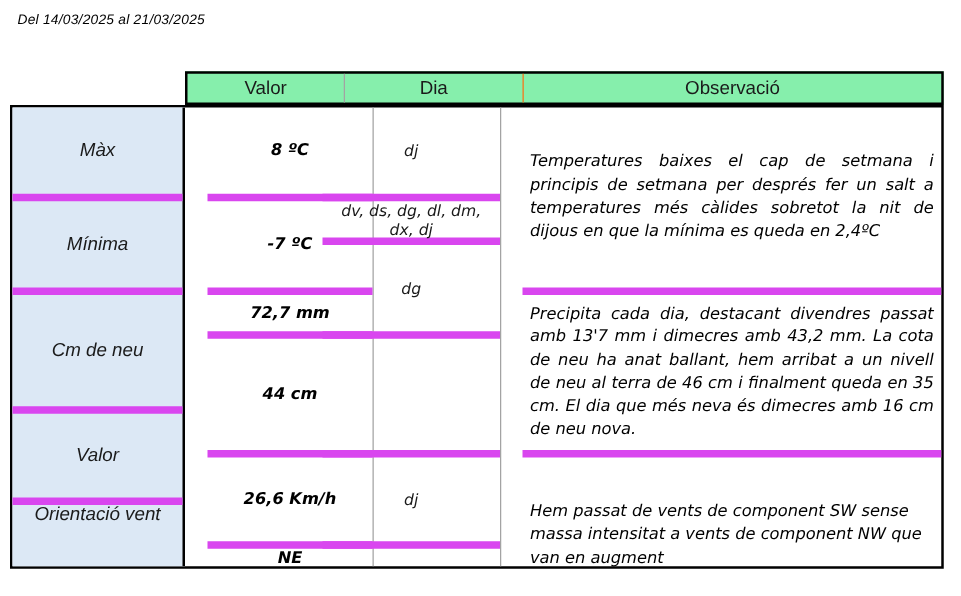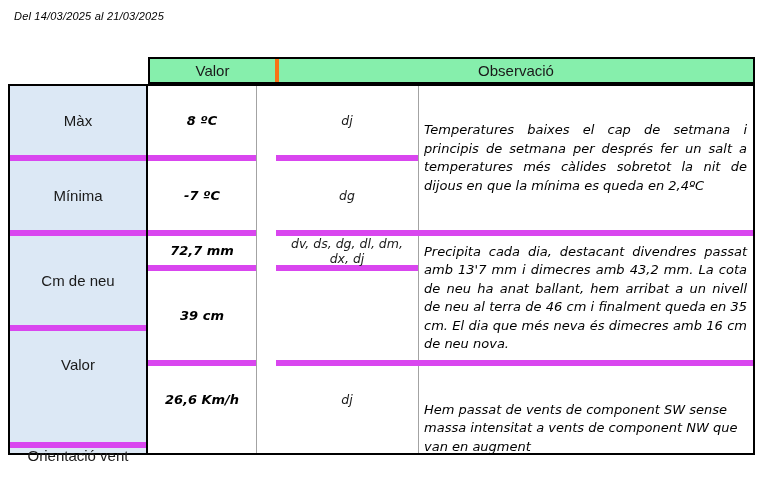--- a/index.html
+++ b/index.html
@@ -15,40 +15,40 @@
   .header-row{
     position:absolute;left:148px;top:57px;width:607px;height:27px;
     box-sizing:border-box;border:2px solid #000;background:#86efac;display:flex;
   }
   .hcell{
     display:flex;align-items:center;justify-content:center;
     font-size:15px;color:#1a1a1a;box-sizing:border-box;
   }
   .hc-valor{width:125px;}
   .hc-dia{width:143px;border-left:1px solid #a3a3a3;}
-  .hc-obs{flex:1;border-left:4px solid #f97316;}
+  .hc-obs{flex:1;border-left:1px solid #f97316;}
   
   .body{
     position:absolute;left:8px;top:84px;width:747px;height:371px;
     box-sizing:border-box;border:2px solid #000;background:#ffffff;
   }
   .col{position:absolute;top:0;height:367px;box-sizing:border-box;}
   .label-col{left:0;width:138px;background:#dce8f5;border-right:2px solid #000;}
-  .valor-col{left:138px;width:109px;border-right:1px solid #a3a3a3;}
-  .dia-col{left:266px;width:143px;border-right:1px solid #a3a3a3;}
+  .valor-col{left:156px;width:133px;border-right:1px solid #a3a3a3;}
+  .dia-col{left:248px;width:143px;border-right:1px solid #a3a3a3;}
   .obs-col{left:408px;width:335px;}
   .cell{
     display:flex;align-items:center;justify-content:center;
     box-sizing:border-box;text-align:center;
   }
   .bt{border-top:6px solid #d946ef;}
   .rh1{height:69px;}.rh2{height:75px;}.rh3{height:35px;}
-  .rh4{height:95px;}.rh5{height:73px;}.rh6{height:20px;margin-top:44px;}
+  .rh4{height:95px;}.rh5{height:73px;}.rh6{height:20px;}
   .oh1{height:144px;justify-content:flex-end;}.oh2{height:130px;}.oh3{height:93px;}
-  .label-cell{font-size:15px;color:#1a1a1a;}
+  .label-cell{font-size:15px;color:#1a1a1a;font-style:italic;}
   .valor-cell{
     font-family:"DejaVu Sans",sans-serif;font-style:italic;font-weight:bold;
     font-size:13px;color:#000;
   }
   .dia-cell{
     font-family:"DejaVu Sans",sans-serif;font-style:italic;
     font-size:12.5px;line-height:15px;color:#1a1a1a;padding:0 4px;
   }
   .obs-cell{padding:0 6px;}
   .obs-text{
@@ -61,46 +61,47 @@
 </style>
 </head>
 <body>
 
 <div class="page">
 
   <div class="title">Del 14/03/2025 al 21/03/2025</div>
 
   <div class="header-row">
     <div class="hcell hc-valor">Valor</div>
+    <div class="hcell hc-dia">Dia</div>
     <div class="hcell hc-obs">Observació</div>
   </div>
 
   <div class="body">
 
     <div class="col label-col">
       <div class="cell label-cell rh1">Màx</div>
       <div class="cell label-cell rh2 bt">Mínima</div>
       <div class="cell label-cell rh4 bt">Cm de neu</div>
       <div class="cell label-cell rh5 bt">Valor</div>
       <div class="cell label-cell rh6 bt">Orientació vent</div>
     </div>
 
     <div class="col valor-col">
       <div class="cell valor-cell rh1">8 ºC</div>
       <div class="cell valor-cell rh2 bt">-7 ºC</div>
       <div class="cell valor-cell rh3 bt">72,7 mm</div>
-      <div class="cell valor-cell rh4 bt">39 cm</div>
+      <div class="cell valor-cell rh4 bt">44 cm</div>
       <div class="cell valor-cell rh5 bt">26,6 Km/h</div>
       <div class="cell valor-cell rh6 bt">NE</div>
     </div>
 
     <div class="col dia-col">
       <div class="cell dia-cell rh1">dj</div>
+      <div class="cell dia-cell rh3 bt">dv, ds, dg, dl, dm, dx, dj</div>
       <div class="cell dia-cell rh2 bt">dg</div>
-      <div class="cell dia-cell rh3 bt">dv, ds, dg, dl, dm, dx, dj</div>
       <div class="cell dia-cell rh4 bt"></div>
       <div class="cell dia-cell rh5 bt">dj</div>
       <div class="cell dia-cell rh6 bt"></div>
     </div>
 
     <div class="col obs-col">
       <div class="cell obs-cell oh1">
         <div class="obs-text">Temperatures baixes el cap de setmana i principis de setmana  per després fer un salt a temperatures més càlides sobretot la nit de dijous en que la mínima es queda en 2,4ºC</div>
       </div>
       <div class="cell obs-cell oh2 bt">

